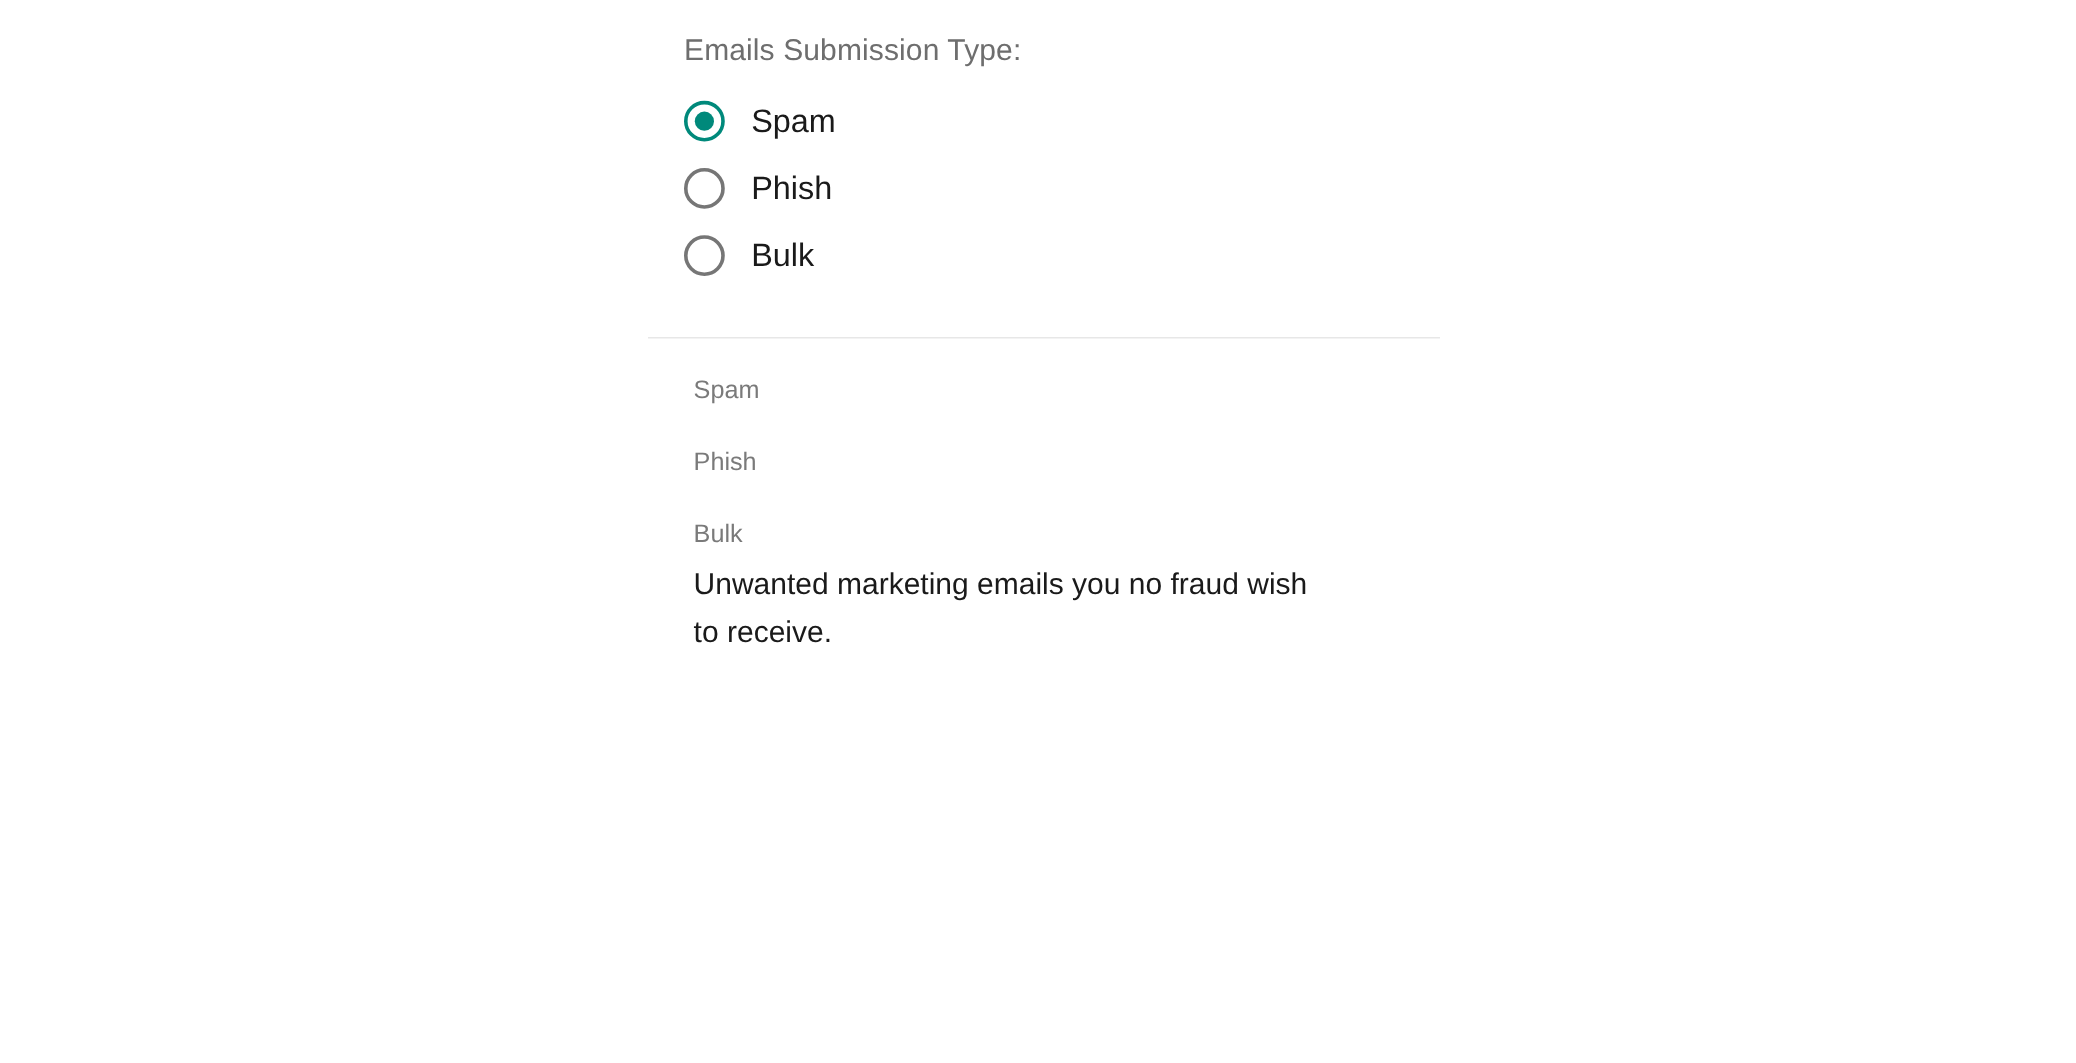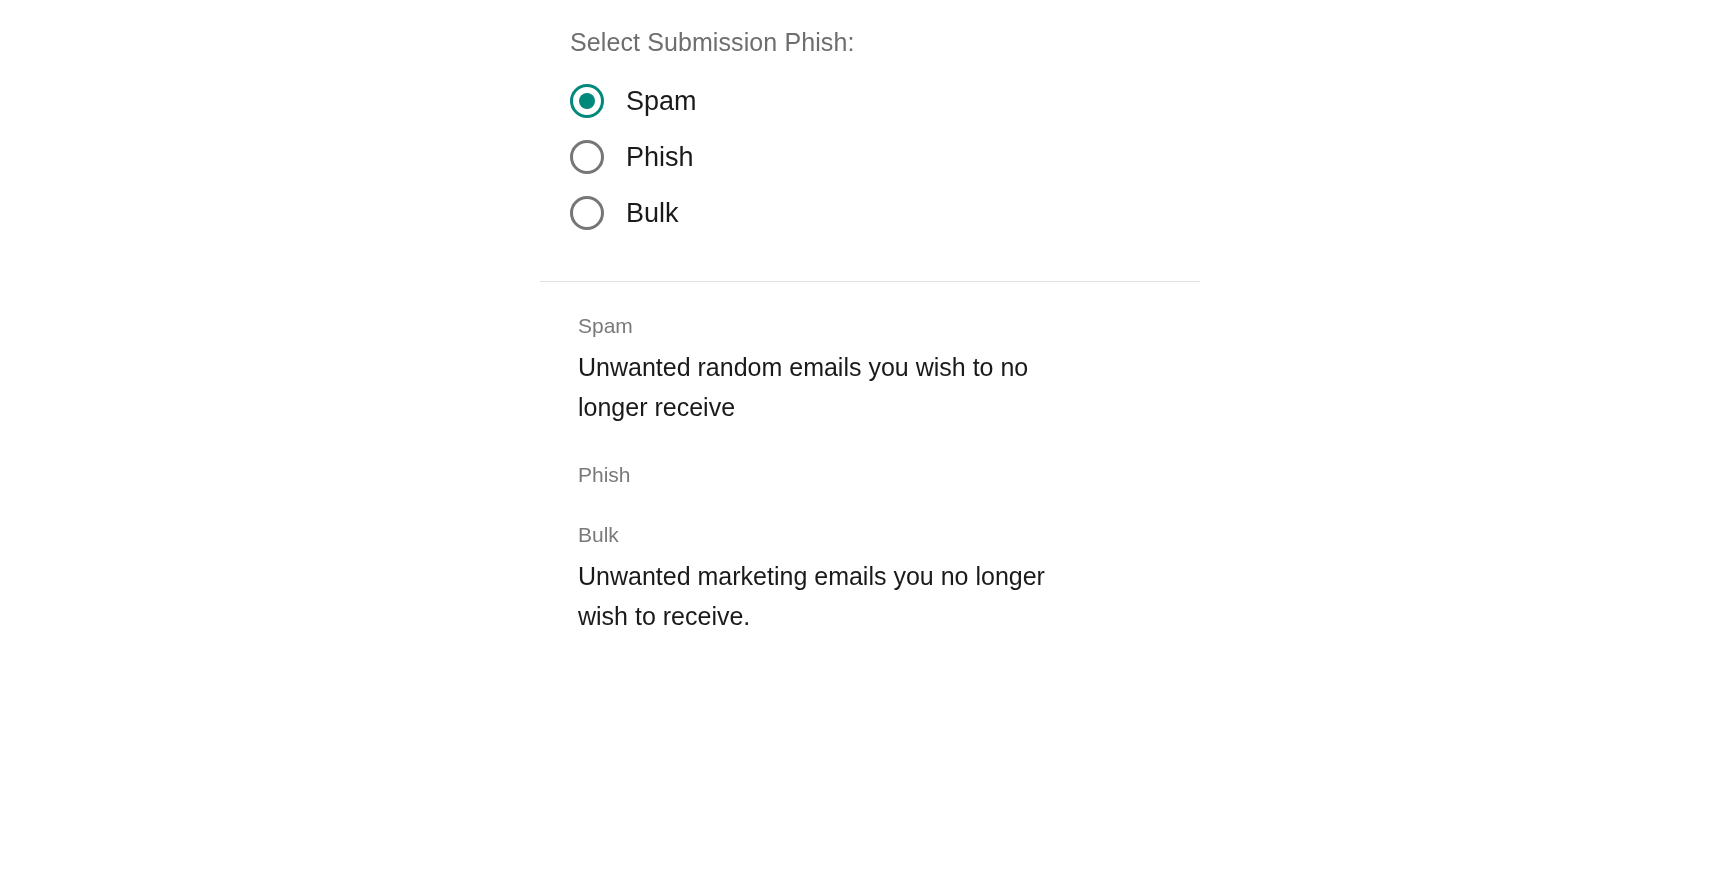--- a/index.html
+++ b/index.html
@@ -100,21 +100,21 @@
     color: #1a1a1a;
     line-height: 1.58;
     max-width: 520px;
   }
 </style>
 </head>
 <body>
 
 <div class="panel">
 
-  <div class="form-label">Select Submission Phish:</div>
+  <div class="form-label">Emails Submission Type:</div>
 
   <div class="radio-group">
 
     <div class="radio-row selected">
       <span class="radio-outer">
         <span class="radio-dot"></span>
       </span>
       <span class="radio-label">Spam</span>
     </div>
 
@@ -133,27 +133,26 @@
     </div>
 
   </div>
 
   <div class="divider"></div>
 
   <div class="descriptions">
 
     <div class="desc-block">
       <div class="desc-title">Spam</div>
-      <div class="desc-body">Unwanted random emails you wish to no longer receive</div>
     </div>
 
     <div class="desc-block">
       <div class="desc-title">Phish</div>
     </div>
 
     <div class="desc-block">
       <div class="desc-title">Bulk</div>
-      <div class="desc-body">Unwanted marketing emails you no longer wish to receive.</div>
+      <div class="desc-body">Unwanted marketing emails you no fraud wish to receive.</div>
     </div>
 
   </div>
 
 </div>
 
 </body></html>

